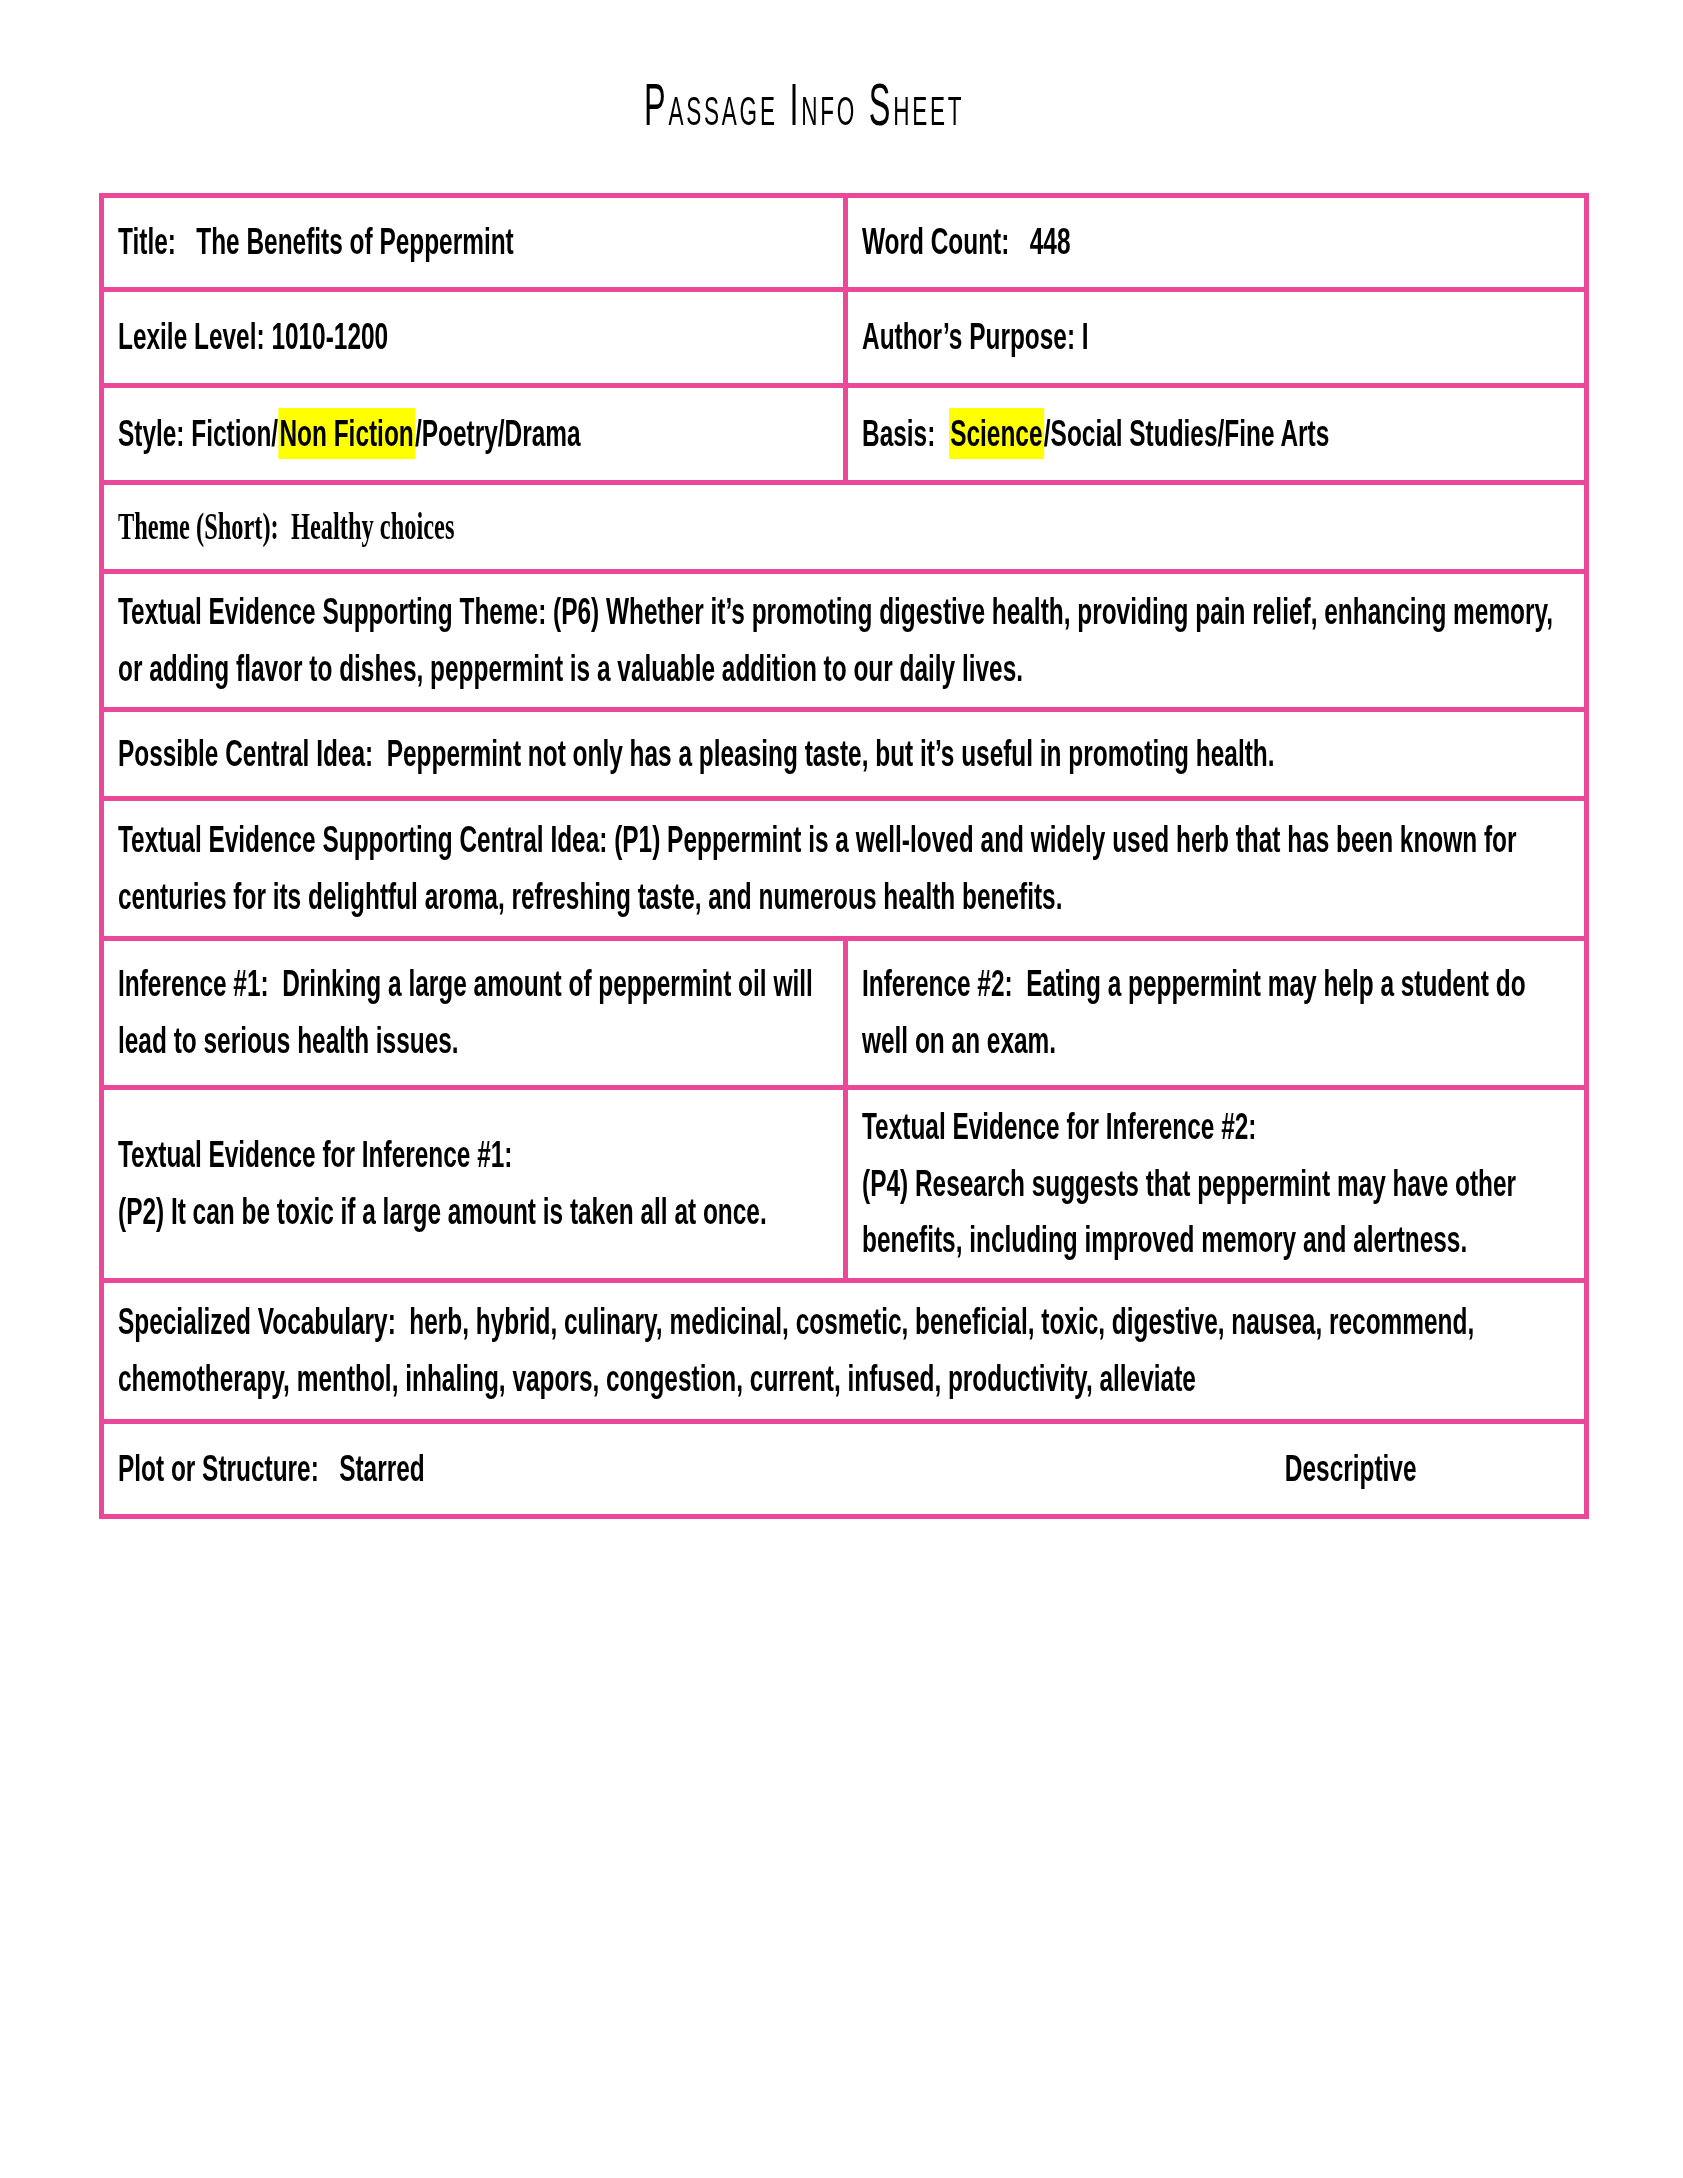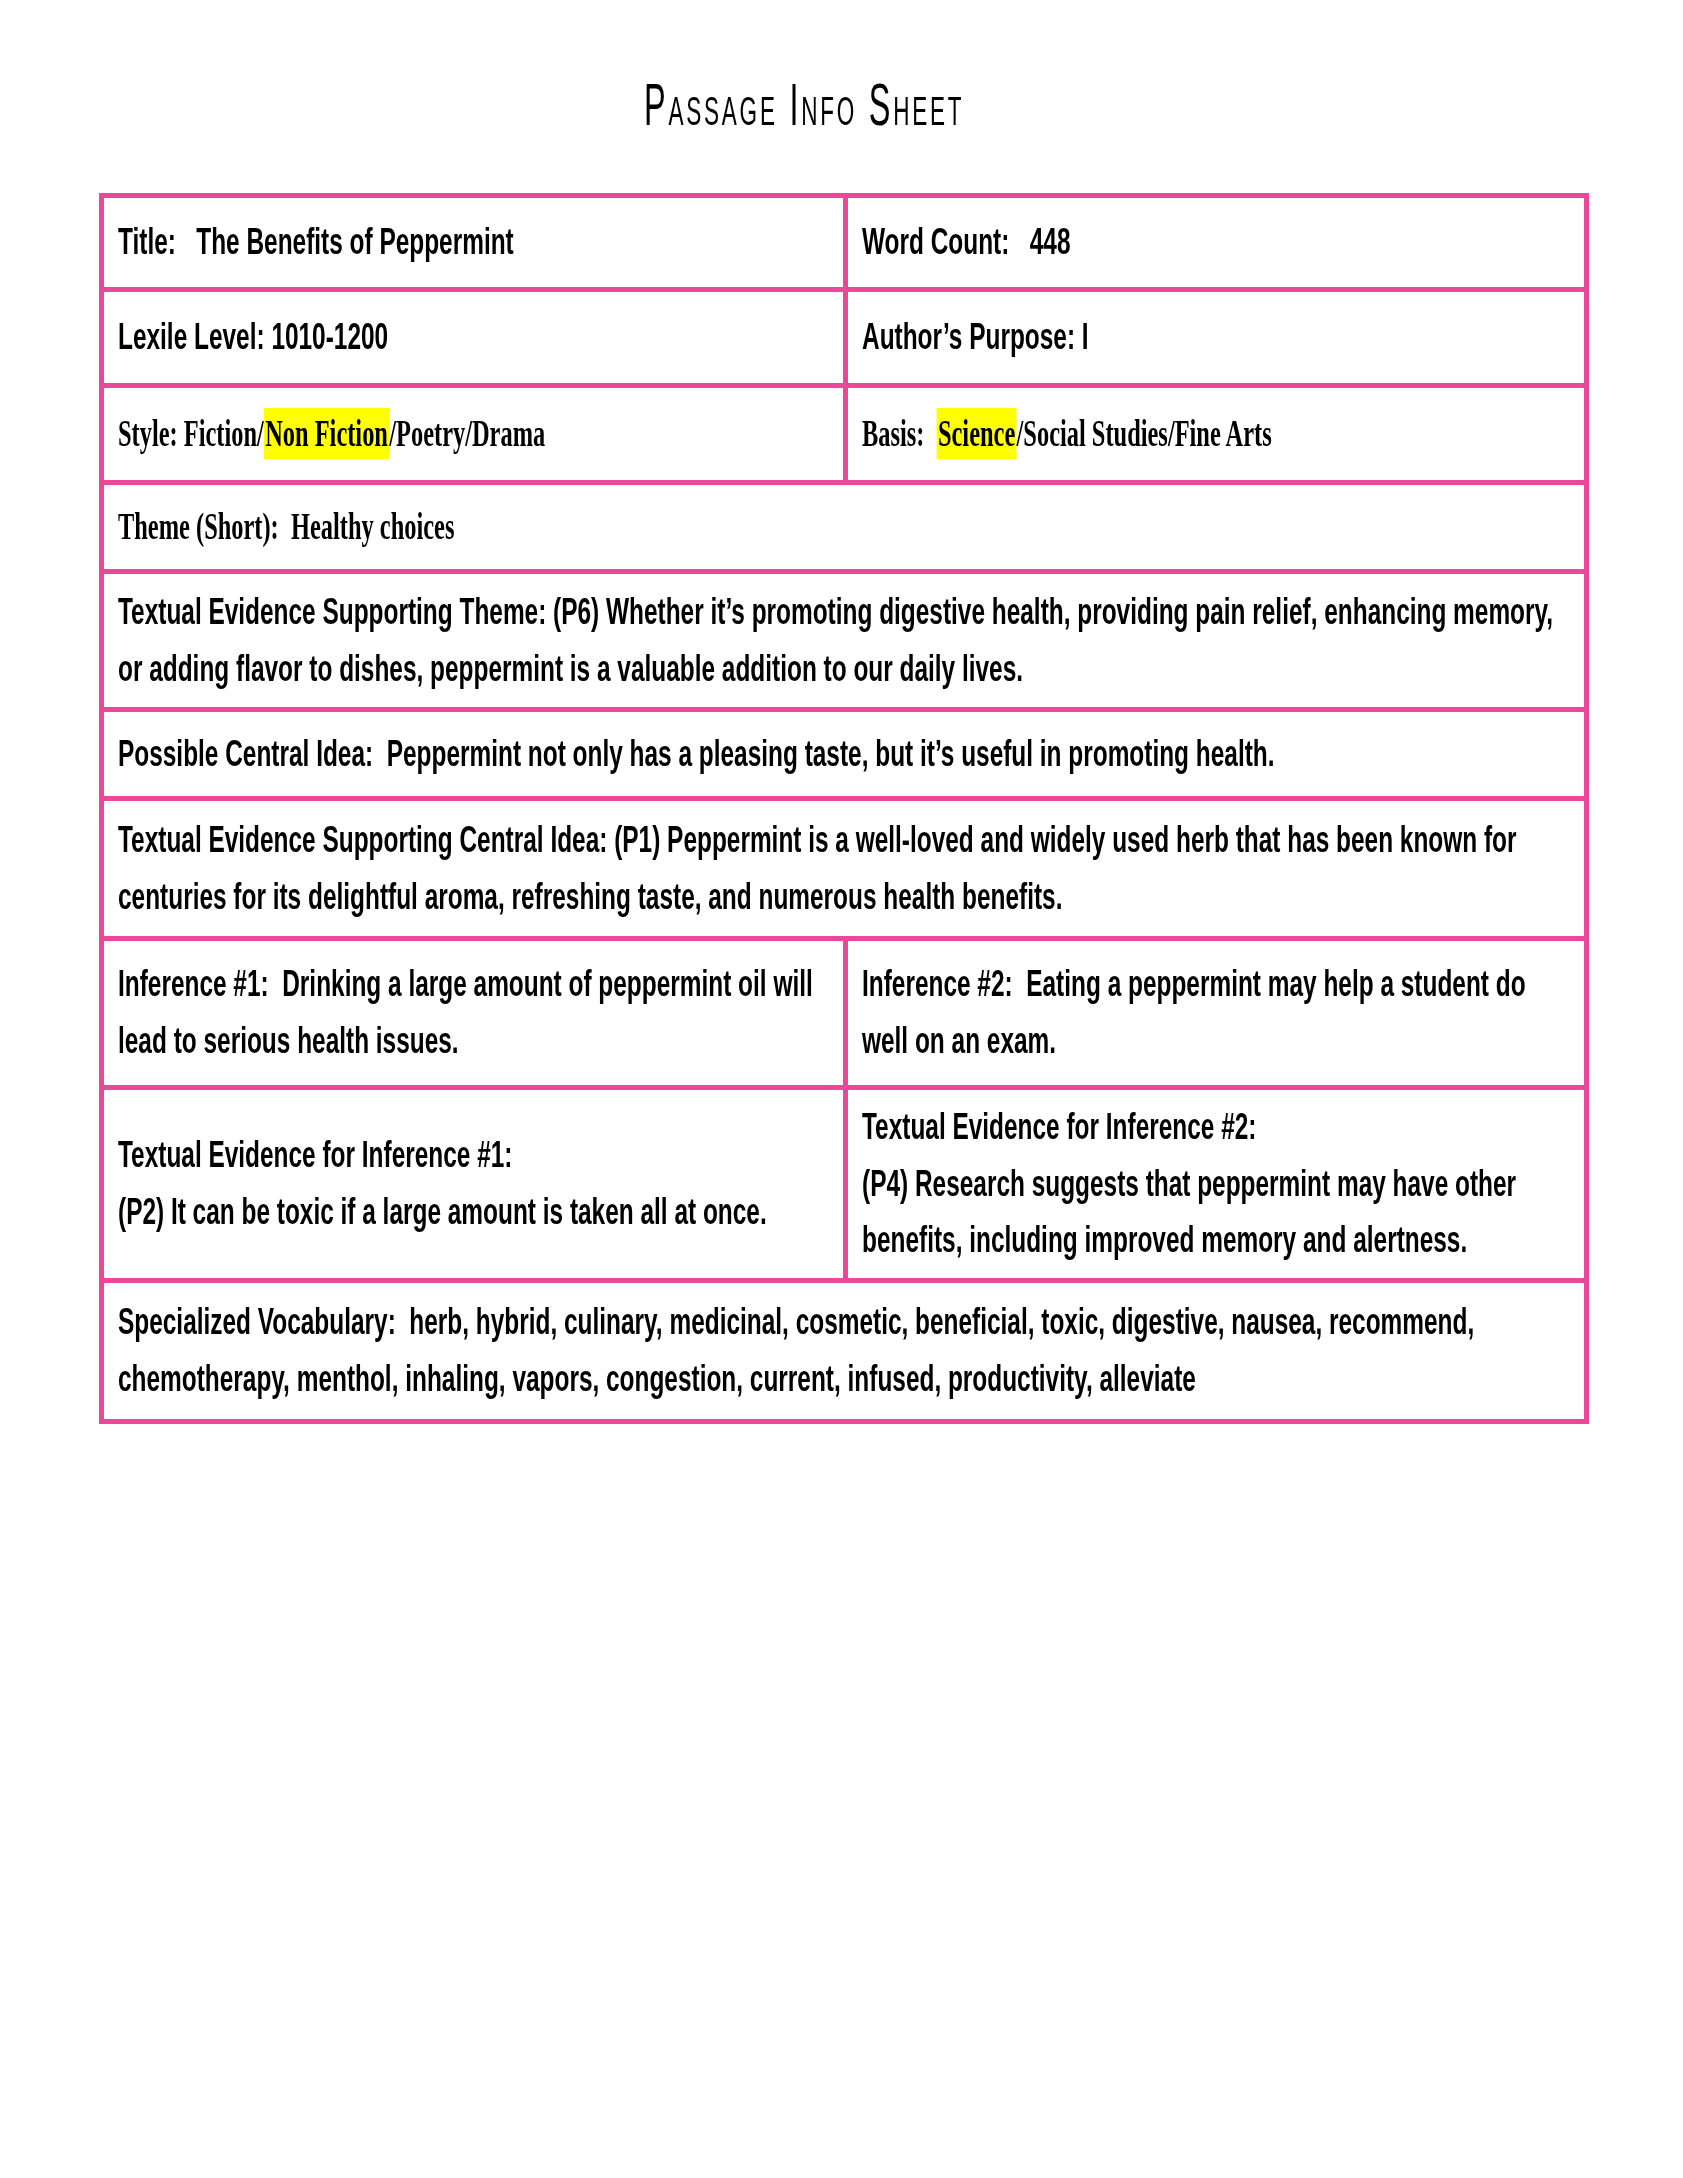--- a/index.html
+++ b/index.html
@@ -79,21 +79,21 @@
     font-size: 37px;
     font-weight: 700;
     white-space: pre;
     transform: translateY(-50%) scaleX(0.66);
     transform-origin: right center;
   }
 
   
   .r1  td { height: 89px; }
   .r2  td { height: 91px; }
-  .r3  td { height: 92px; font-family: Liberation Serif, serif; }
+  .r3  td { height: 92px; }
   .r4  td { height: 84px; font-family: Liberation Serif, serif; }
   .r5  td { height: 92px; }
   .r6  td { height: 133px; }
   .r7  td { height: 84px; }
   .r8  td { height: 135px; }
   .r9  td { height: 144px; }
   .r10 td { height: 188px; }
   .r11 td { height: 136px; }
   .r12 td { height: 90px; }
 </style>
@@ -180,15 +180,21 @@
       <div class="ct"><span>Textual Evidence for Inference #2:</span><span class="block-value">(P4) Research suggests that peppermint may have other benefits, including improved memory and alertness.</span></div>
     </td>
   </tr>
 
   <tr class="r11">
     <td colspan="2">
       <div class="ct"><span>Specialized Vocabulary:</span><span>  herb, hybrid, culinary, medicinal, cosmetic, beneficial, toxic, digestive, nausea, recommend, chemotherapy, menthol, inhaling, vapors, congestion, current, infused, productivity, alleviate</span></div>
     </td>
   </tr>
 
+  <tr class="r12">
+    <td colspan="2">
+      <div class="ct"><span>Plot or Structure:</span><span>   Starred</span></div>
+      <div class="ct-right">Descriptive</div>
+    </td>
+  </tr>
 </tbody>
   </table>
 
 
 </body></html>

